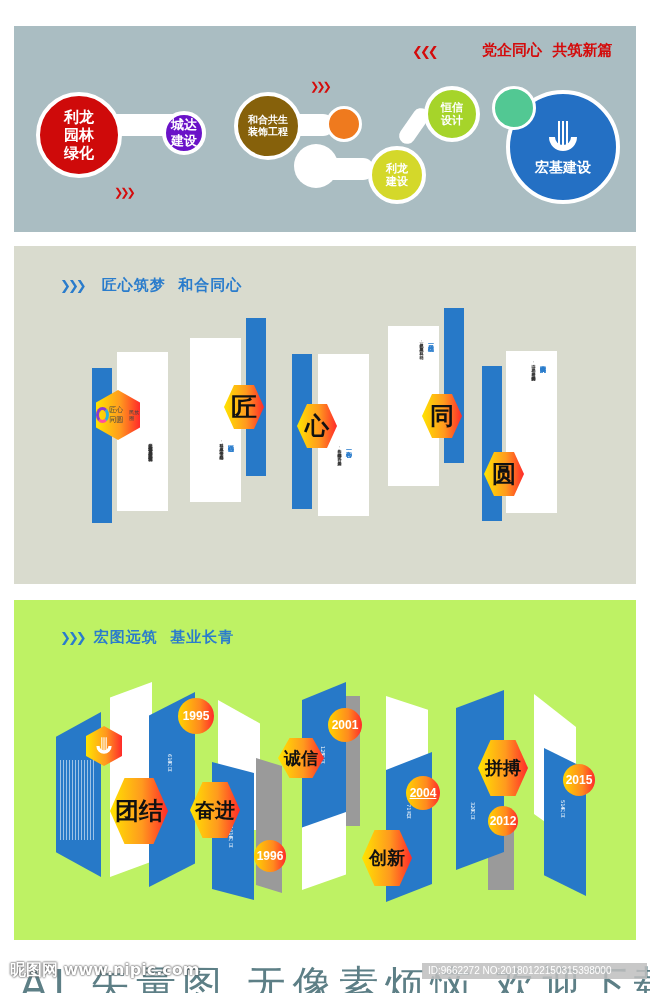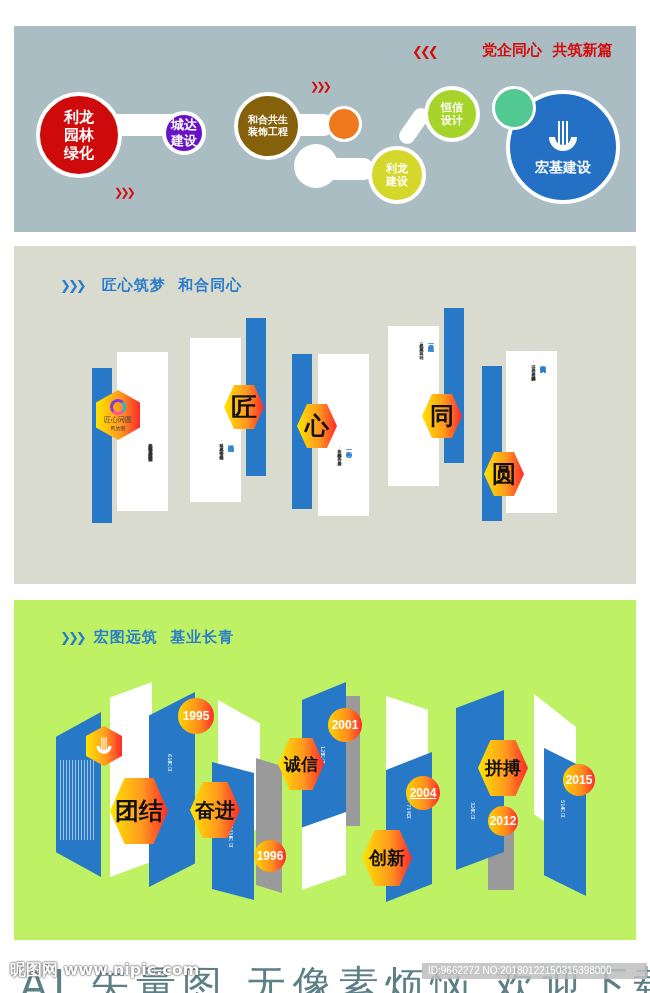--- a/index.html
+++ b/index.html
@@ -70,21 +70,21 @@
 
 <div id="p2" class="panel">
   <div class="title" style="left:46px;top:30px;">
     <span class="ar">❯❯❯</span><span style="white-space:pre;padding-left:8px;">匠心筑梦  和合同心</span>
   </div>
 
   <div class="bar" style="left:78px;top:122px;width:20px;height:155px;"></div>
   <div class="card" style="left:103px;top:106px;width:51px;height:159px;">
     <div class="vtext" style="left:14px;top:88px;width:22px;height:66px;">匠心筑梦 和合同心 企业文化建设 团队精神 企业使命 企业愿景 核心价值观 发展理念 匠心筑梦 和合同心 企业文化建设 团队精神</div>
   </div>
-  <div class="hexv" style="left:82px;top:144px;width:44px;height:50px;flex-direction:column;">
+  <div class="hexv" style="left:82px;top:144px;width:44px;height:50px;flex-direction:row;">
     <div style="width:16px;height:16px;border-radius:50%;border:3px solid #8a3bd0;border-right-color:#2bb0e0;border-bottom-color:#ff4fa0;box-sizing:border-box;"></div>
     <span style="font-size:7px;color:#444;font-weight:normal;">匠心同圆</span>
     <span style="font-size:5px;color:#444;font-weight:normal;">民族圈</span>
   </div>
 
   <div class="card" style="left:176px;top:92px;width:51px;height:164px;">
     <div class="vhead" style="left:36px;top:102px;">匠心独运</div>
     <div class="vtext" style="left:6px;top:102px;width:28px;height:58px;">精益求精，追求卓越品质，专注于每一个细节，用心打造精品工程。</div>
   </div>
   <div class="bar" style="left:232px;top:72px;width:20px;height:158px;"></div>
@@ -143,21 +143,21 @@
   </div>
   <div class="hex" style="left:176px;top:182px;width:50px;height:56px;font-size:20px;">奋进</div>
   <div class="yr" style="left:240px;top:240px;width:32px;height:32px;">1996</div>
 
   <div class="para" style="left:328px;top:96px;width:18px;height:130px;background:#9a9a9a;"></div>
   <div class="para" style="left:288px;top:82px;width:44px;height:150px;background:#2779c8;clip-path:polygon(0 12%,100% 0,100% 88%,0 100%);">
     <div style="position:absolute;left:18px;top:64px;writing-mode:vertical-rl;font-size:5px;color:#fff;">1月25日</div>
   </div>
   <div class="para" style="left:288px;top:212px;width:44px;height:78px;background:#fff;clip-path:polygon(0 20%,100% 0,100% 80%,0 100%);"></div>
   <div class="yr" style="left:314px;top:108px;width:34px;height:34px;">2001</div>
-  <div class="hex" style="left:264px;top:138px;width:46px;height:52px;font-size:17px;">诚信</div>
+  <div class="hex" style="left:264px;top:138px;width:46px;height:40px;font-size:17px;">诚信</div>
 
   <div class="para" style="left:372px;top:96px;width:42px;height:76px;background:#fff;clip-path:polygon(0 0,100% 18%,100% 100%,0 100%);"></div>
   <div class="para" style="left:372px;top:152px;width:46px;height:150px;background:#2779c8;clip-path:polygon(0 12%,100% 0,100% 88%,0 100%);">
     <div style="position:absolute;left:20px;top:52px;writing-mode:vertical-rl;font-size:5px;color:#fff;">7月1日</div>
   </div>
   <div class="yr" style="left:392px;top:176px;width:34px;height:34px;text-decoration:underline;">2004</div>
   <div class="hex" style="left:348px;top:210px;width:50px;height:56px;font-size:18px;margin-top:20px;">创新</div>
 
   <div class="para" style="left:474px;top:220px;width:26px;height:70px;background:#9a9a9a;"></div>
   <div class="para" style="left:442px;top:90px;width:48px;height:180px;background:#2779c8;clip-path:polygon(0 10%,100% 0,100% 90%,0 100%);">

